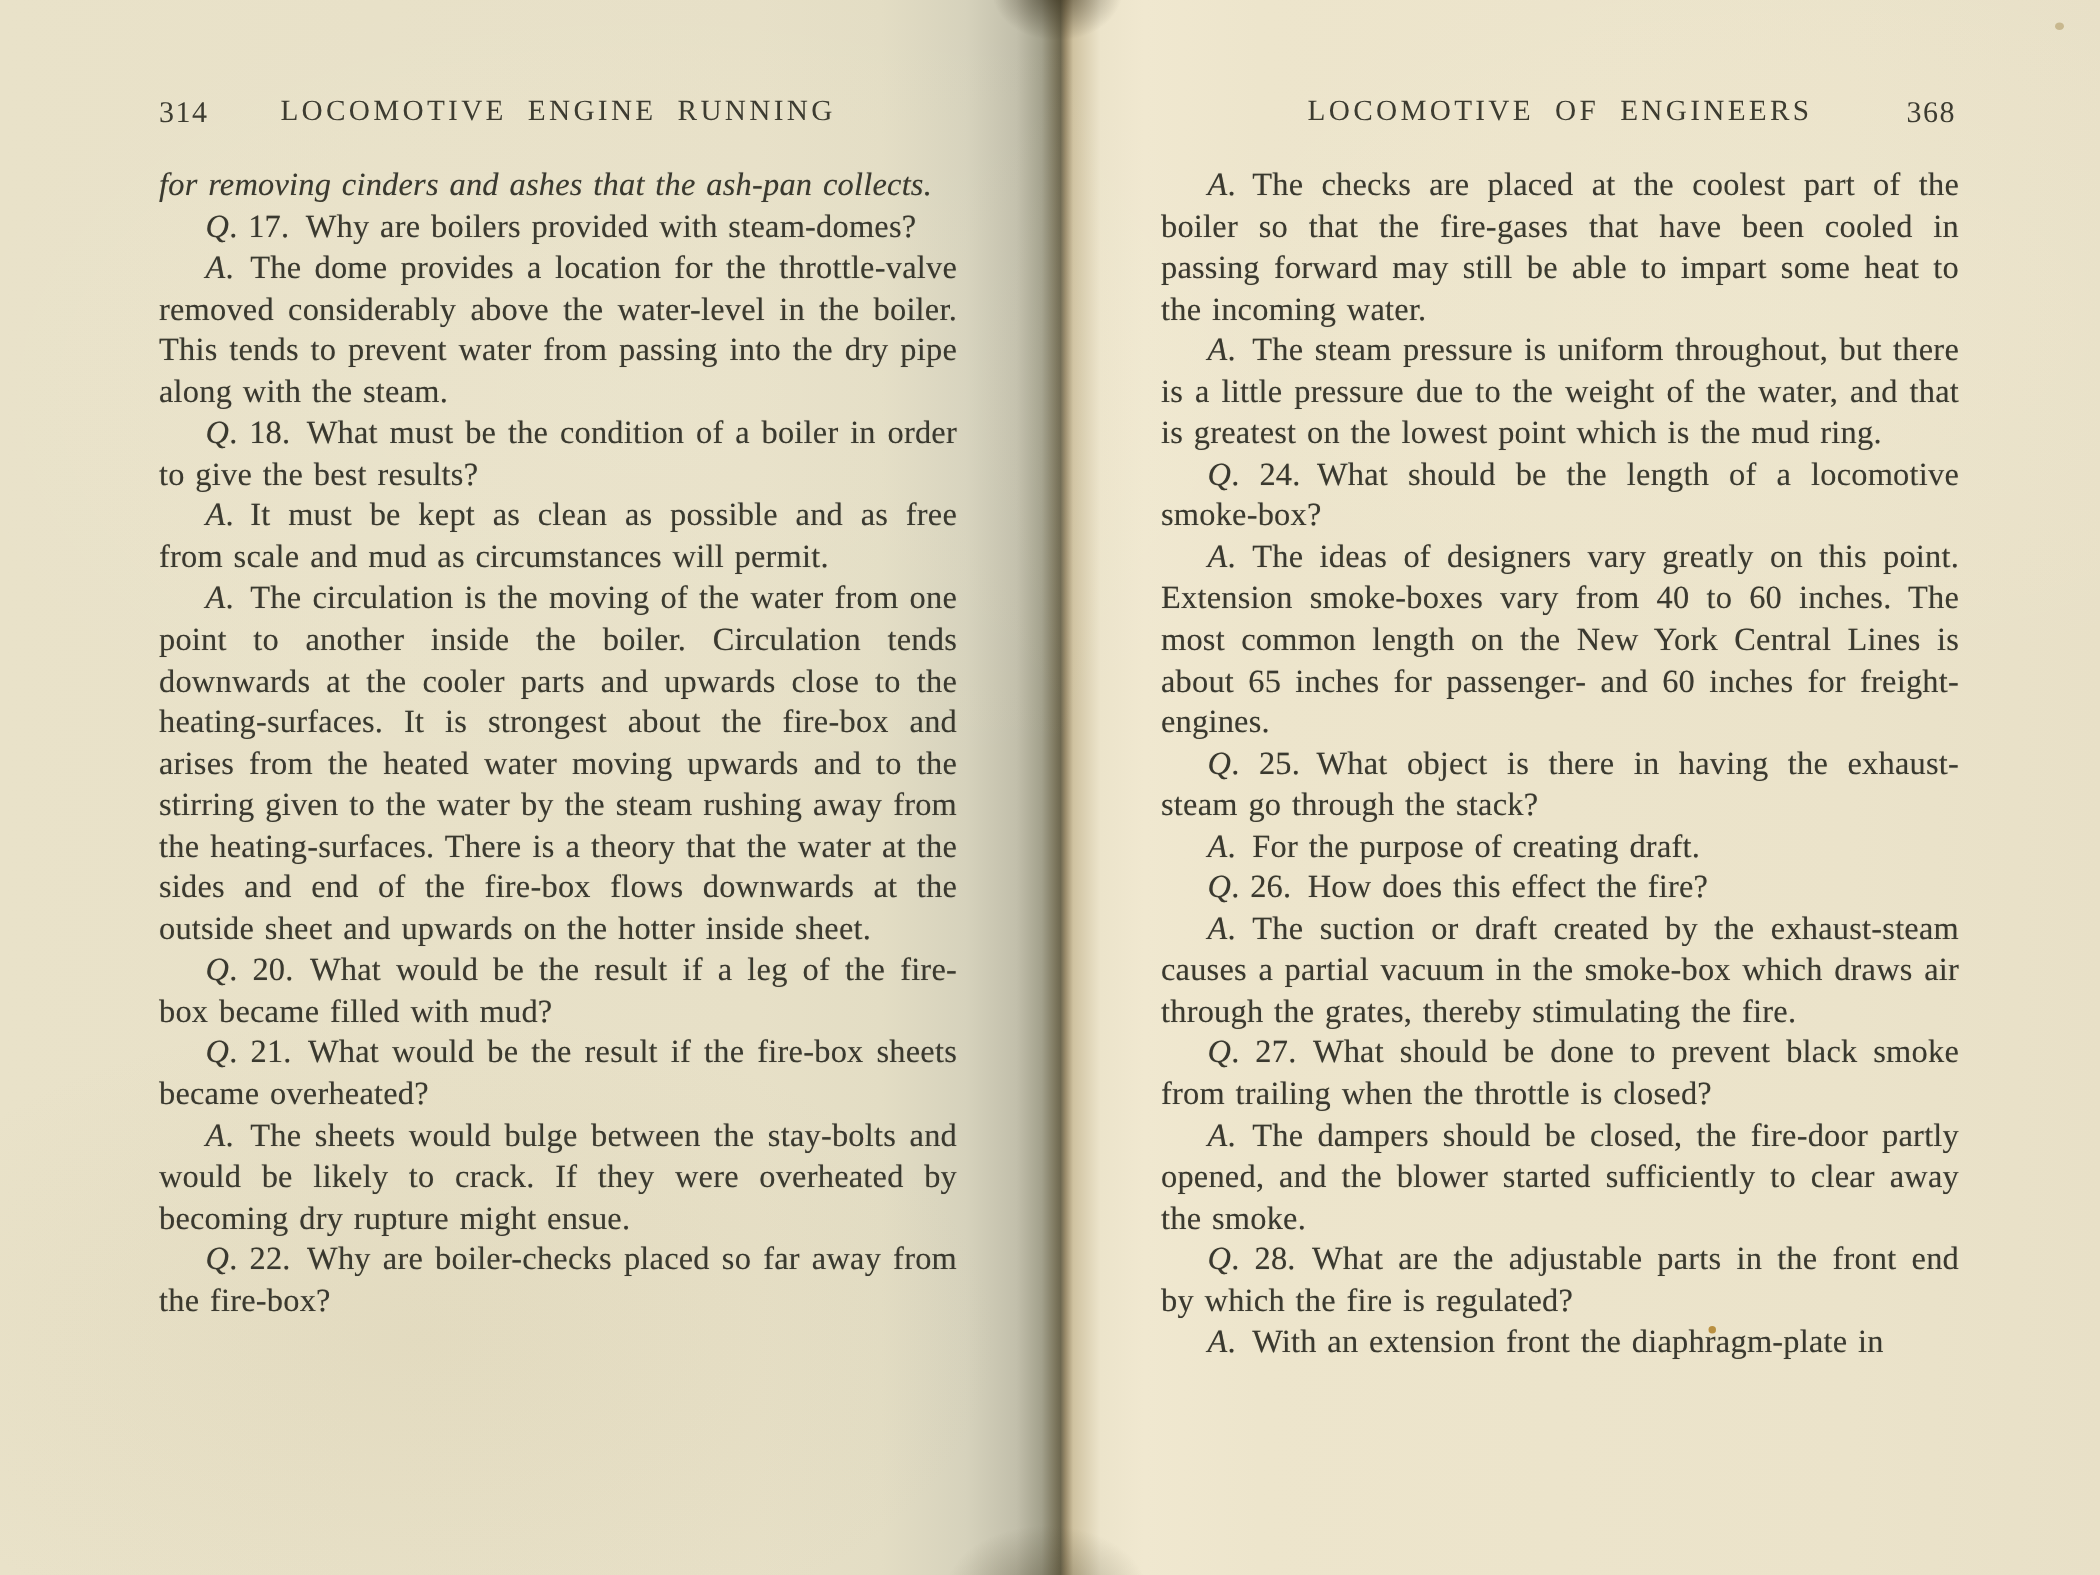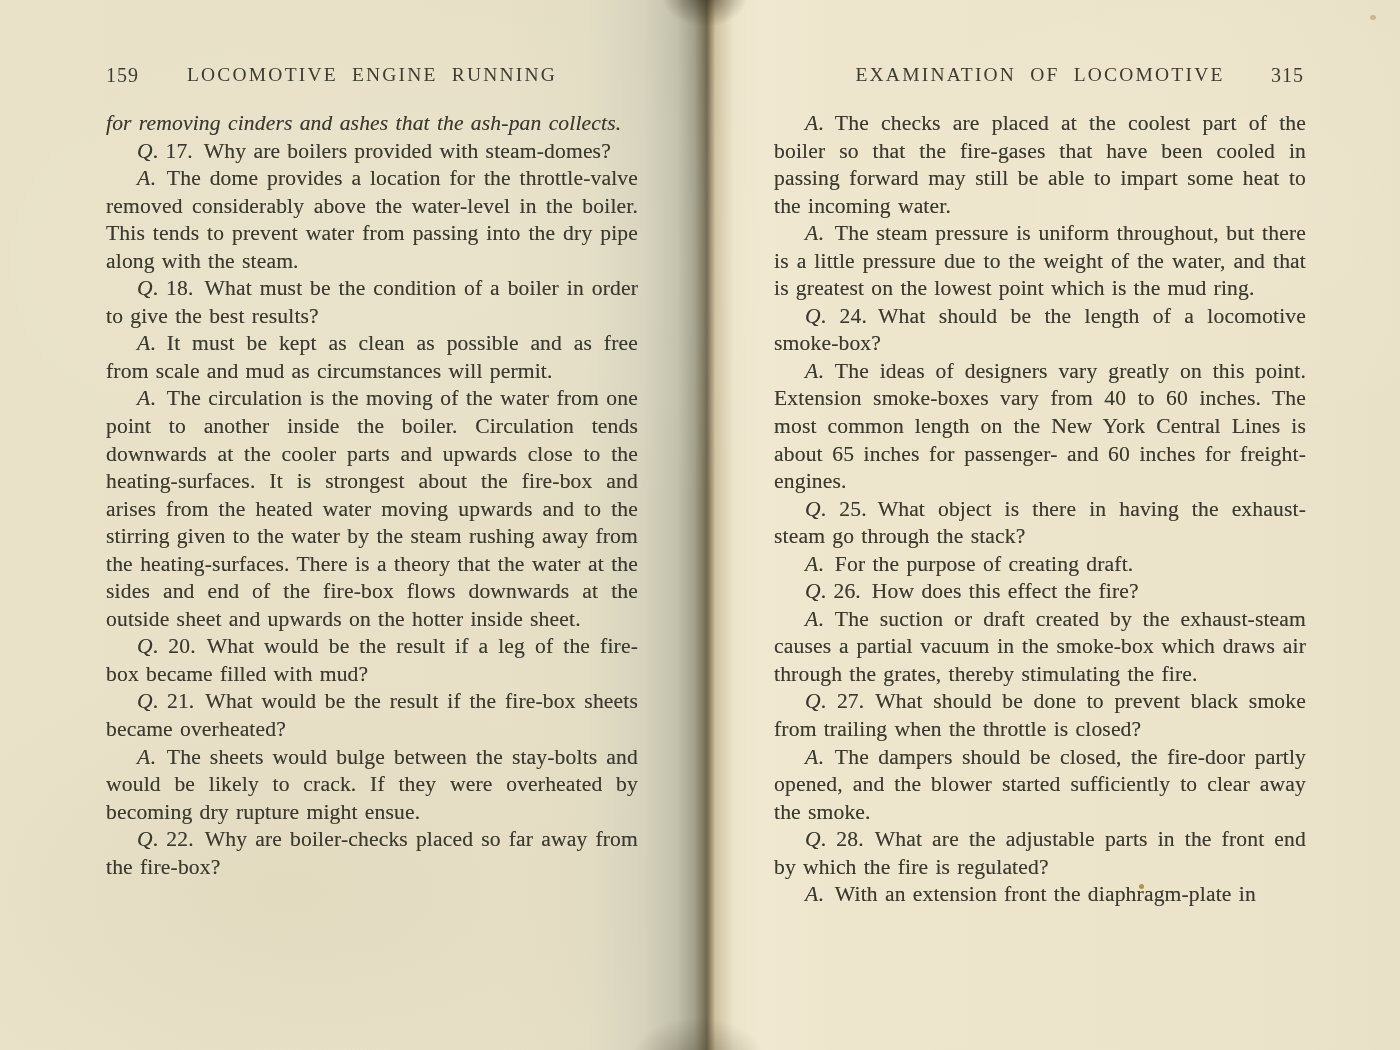--- a/index.html
+++ b/index.html
@@ -94,41 +94,41 @@
 <div id="spread">
 
   <div class="paper-tone"></div>
   <div class="gutter-top"></div>
   <div class="gutter-bottom"></div>
   <div class="speck speck-1"></div>
   <div class="speck speck-2"></div>
 
   <div class="page page-left">
     <div class="page-header">
-      <span class="header-num num-left">159</span>
+      <span class="header-num num-left">314</span>
       <span class="header-title">LOCOMOTIVE ENGINE RUNNING</span>
     </div>
     <div class="page-body">
         <p class="para no-indent">for removing cinders and ashes that the ash-pan collects.</p>
         <p class="para indent"><span class="marker">Q</span>. 17. Why are boilers provided with steam-domes?</p>
         <p class="para indent"><span class="marker">A</span>. The dome provides a location for the throttle-valve removed considerably above the water-level in the boiler. This tends to prevent water from passing into the dry pipe along with the steam.</p>
         <p class="para indent"><span class="marker">Q</span>. 18. What must be the condition of a boiler in order to give the best results?</p>
         <p class="para indent"><span class="marker">A</span>. It must be kept as clean as possible and as free from scale and mud as circumstances will permit.</p>
         <p class="para indent"><span class="marker">A</span>. The circulation is the moving of the water from one point to another inside the boiler. Circulation tends downwards at the cooler parts and upwards close to the heating-surfaces. It is strongest about the fire-box and arises from the heated water moving upwards and to the stirring given to the water by the steam rushing away from the heating-surfaces. There is a theory that the water at the sides and end of the fire-box flows downwards at the outside sheet and upwards on the hotter inside sheet.</p>
         <p class="para indent"><span class="marker">Q</span>. 20. What would be the result if a leg of the fire-box became filled with mud?</p>
         <p class="para indent"><span class="marker">Q</span>. 21. What would be the result if the fire-box sheets became overheated?</p>
         <p class="para indent"><span class="marker">A</span>. The sheets would bulge between the stay-bolts and would be likely to crack. If they were overheated by becoming dry rupture might ensue.</p>
         <p class="para indent"><span class="marker">Q</span>. 22. Why are boiler-checks placed so far away from the fire-box?</p>
       </div>
   </div>
 
   <div class="page page-right">
     <div class="page-header">
-      <span class="header-title">EXAMINATION OF LOCOMOTIVE</span>
-      <span class="header-num num-right">315</span>
+      <span class="header-title">LOCOMOTIVE OF ENGINEERS</span>
+      <span class="header-num num-right">368</span>
     </div>
     <div class="page-body">
         <p class="para indent"><span class="marker">A</span>. The checks are placed at the coolest part of the boiler so that the fire-gases that have been cooled in passing forward may still be able to impart some heat to the incoming water.</p>
         <p class="para indent"><span class="marker">A</span>. The steam pressure is uniform throughout, but there is a little pressure due to the weight of the water, and that is greatest on the lowest point which is the mud ring.</p>
         <p class="para indent"><span class="marker">Q</span>. 24. What should be the length of a locomotive smoke-box?</p>
         <p class="para indent"><span class="marker">A</span>. The ideas of designers vary greatly on this point. Extension smoke-boxes vary from 40 to 60 inches. The most common length on the New York Central Lines is about 65 inches for passenger- and 60 inches for freight-engines.</p>
         <p class="para indent"><span class="marker">Q</span>. 25. What object is there in having the exhaust-steam go through the stack?</p>
         <p class="para indent"><span class="marker">A</span>. For the purpose of creating draft.</p>
         <p class="para indent"><span class="marker">Q</span>. 26. How does this effect the fire?</p>
         <p class="para indent"><span class="marker">A</span>. The suction or draft created by the exhaust-steam causes a partial vacuum in the smoke-box which draws air through the grates, thereby stimulating the fire.</p>

